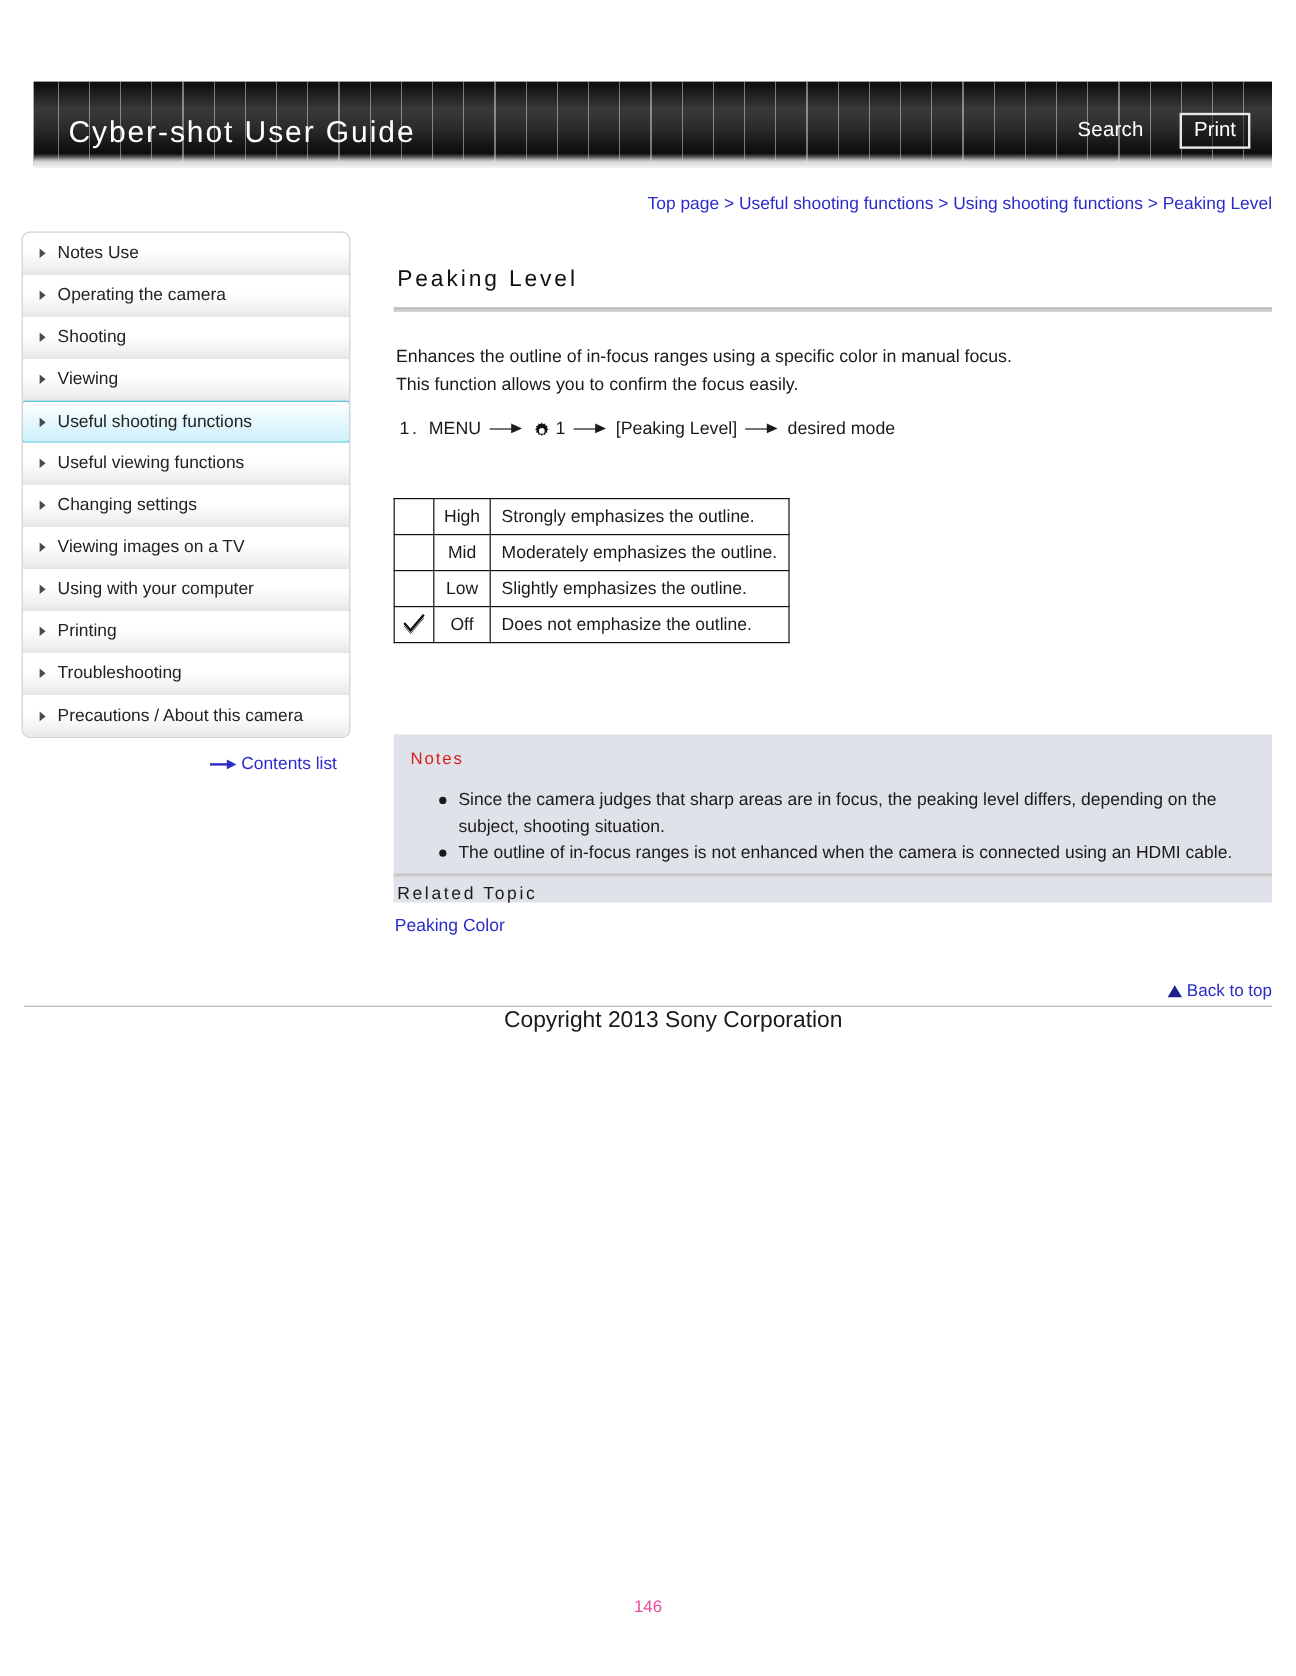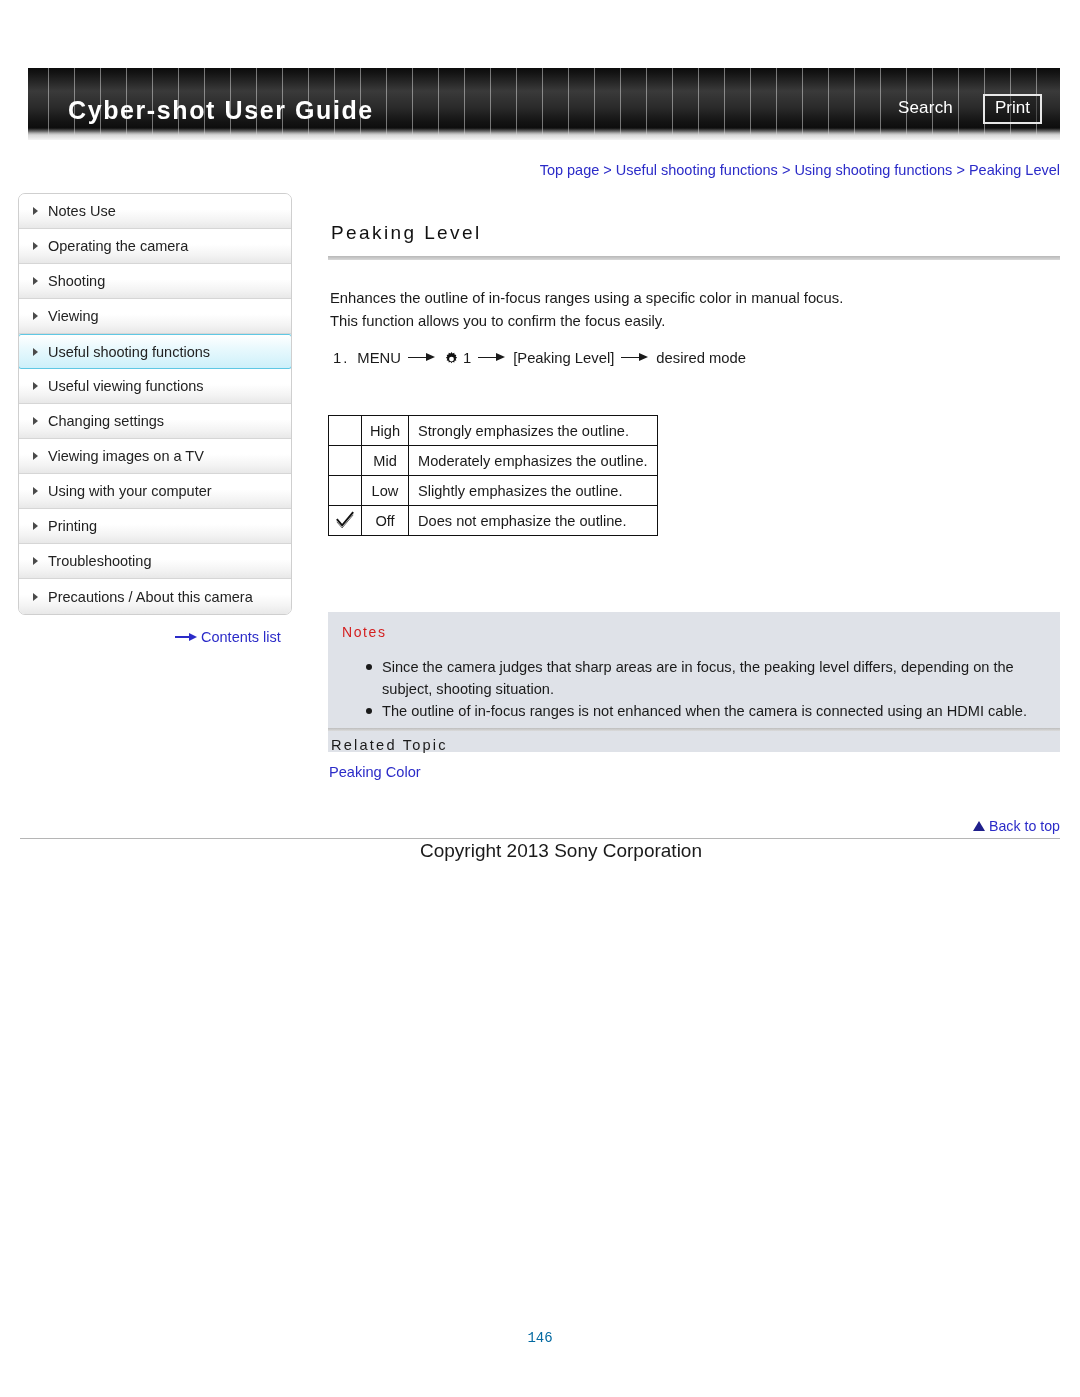--- a/index.html
+++ b/index.html
@@ -49,24 +49,24 @@
     pointer-events: none;
   }
   .header-bottomfade {
     position: absolute;
     left: 0; right: 0; bottom: 0;
     height: 12px;
     background: linear-gradient(to bottom, rgba(10,10,10,0.0) 0%, #d8d8d8 60%, #f4f4f4 100%);
   }
   .site-title {
     position: absolute;
-    left: 40px;
+    left: 29px;
     top: 28px;
     font-size: 25px;
-    font-weight: bold;
+    font-weight: normal;
     letter-spacing: 1.6px;
     color: #ffffff;
     white-space: nowrap;
   }
   .hdr-search {
     position: absolute;
     right: 107px;
     top: 30px;
     font-size: 17px;
     color: #ffffff;
@@ -367,22 +367,21 @@
     font-size: 19px;
     color: #1a1a1a;
   }
   .page-number {
     position: absolute;
     left: 0;
     top: 1330px;
     width: 1080px;
     text-align: center;
     font-size: 14px;
-    color: #0369a1;
-    font-family: Liberation Mono, monospace;
+    color: #ec4899;
   }
 </style>
 </head>
 <body>
 
 <div class="header-band">
   <div class="header-stripes"></div>
   <div class="header-bottomfade"></div>
   <div class="site-title">Cyber-shot User Guide</div>
   <div class="hdr-search">Search</div>

